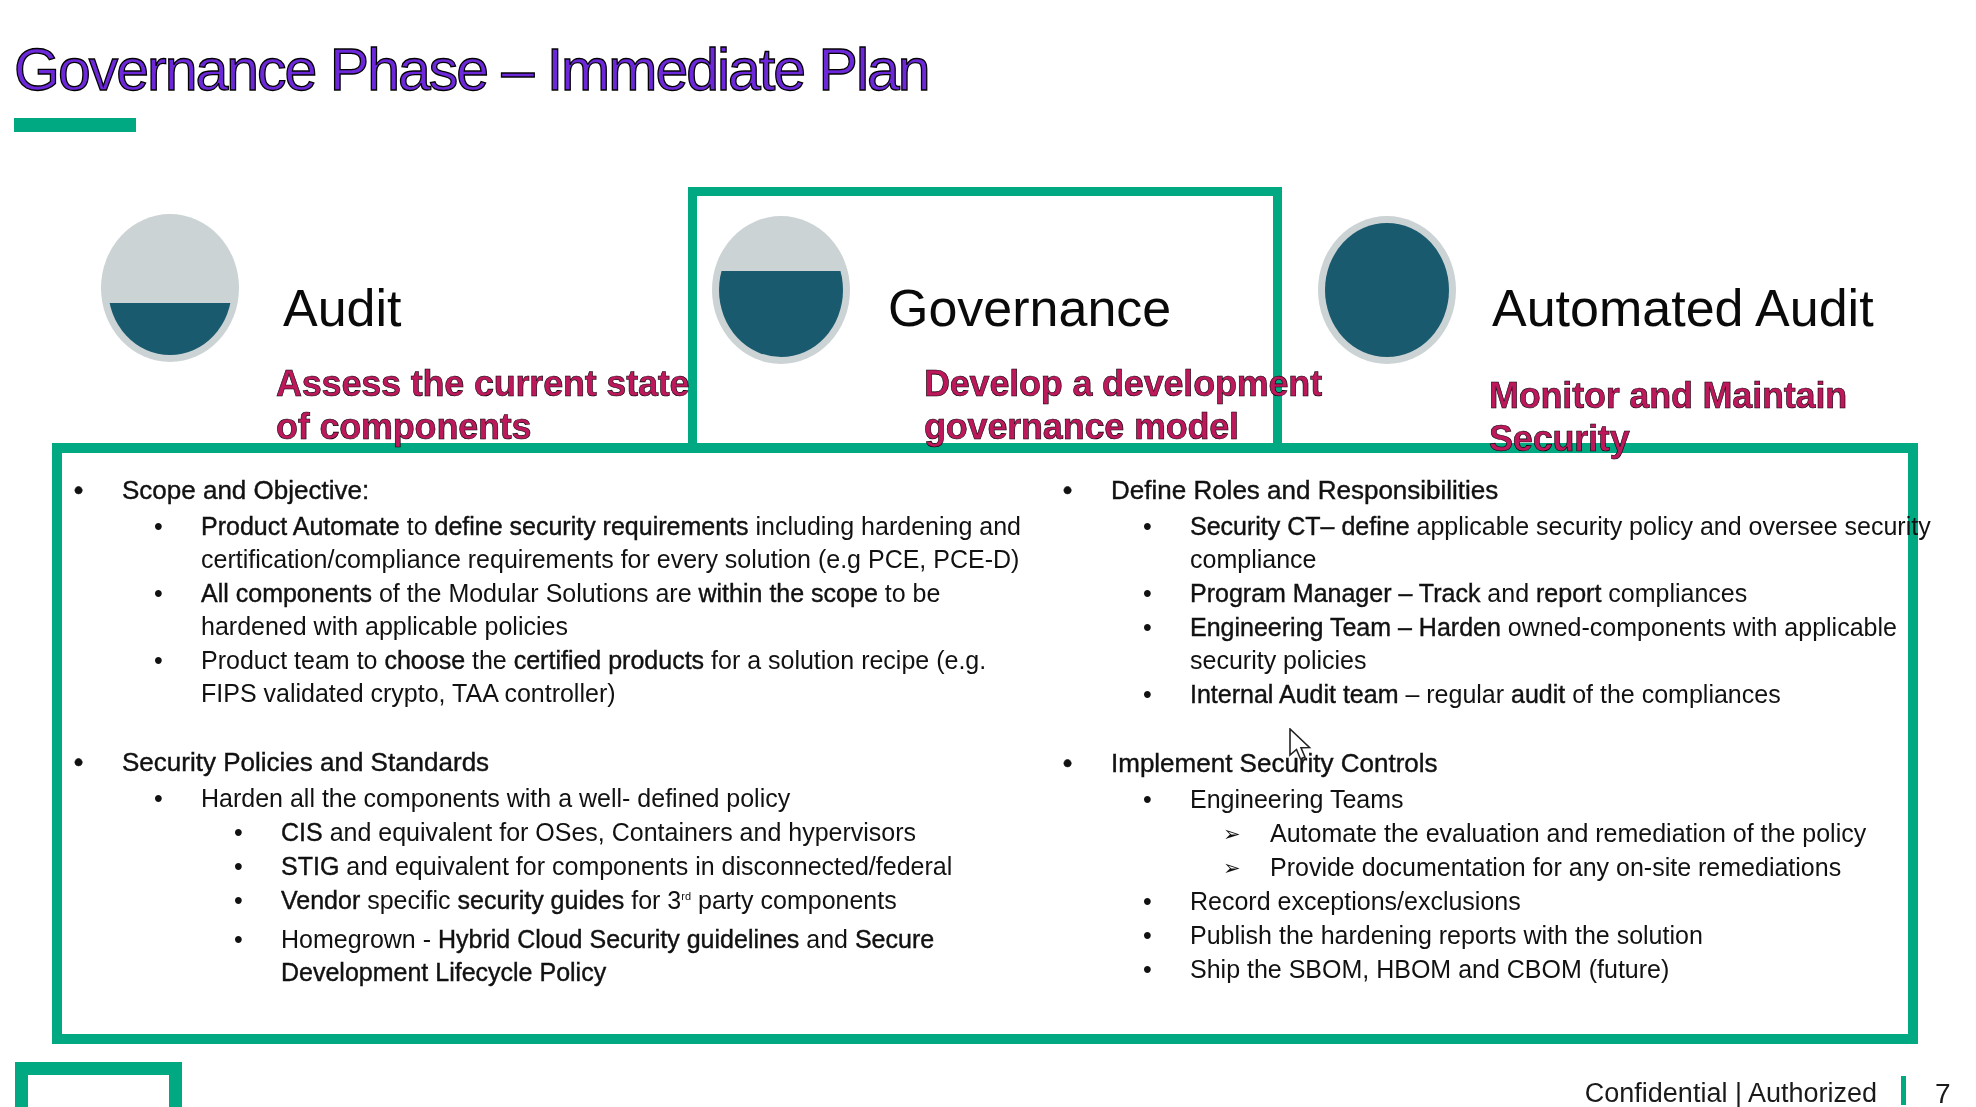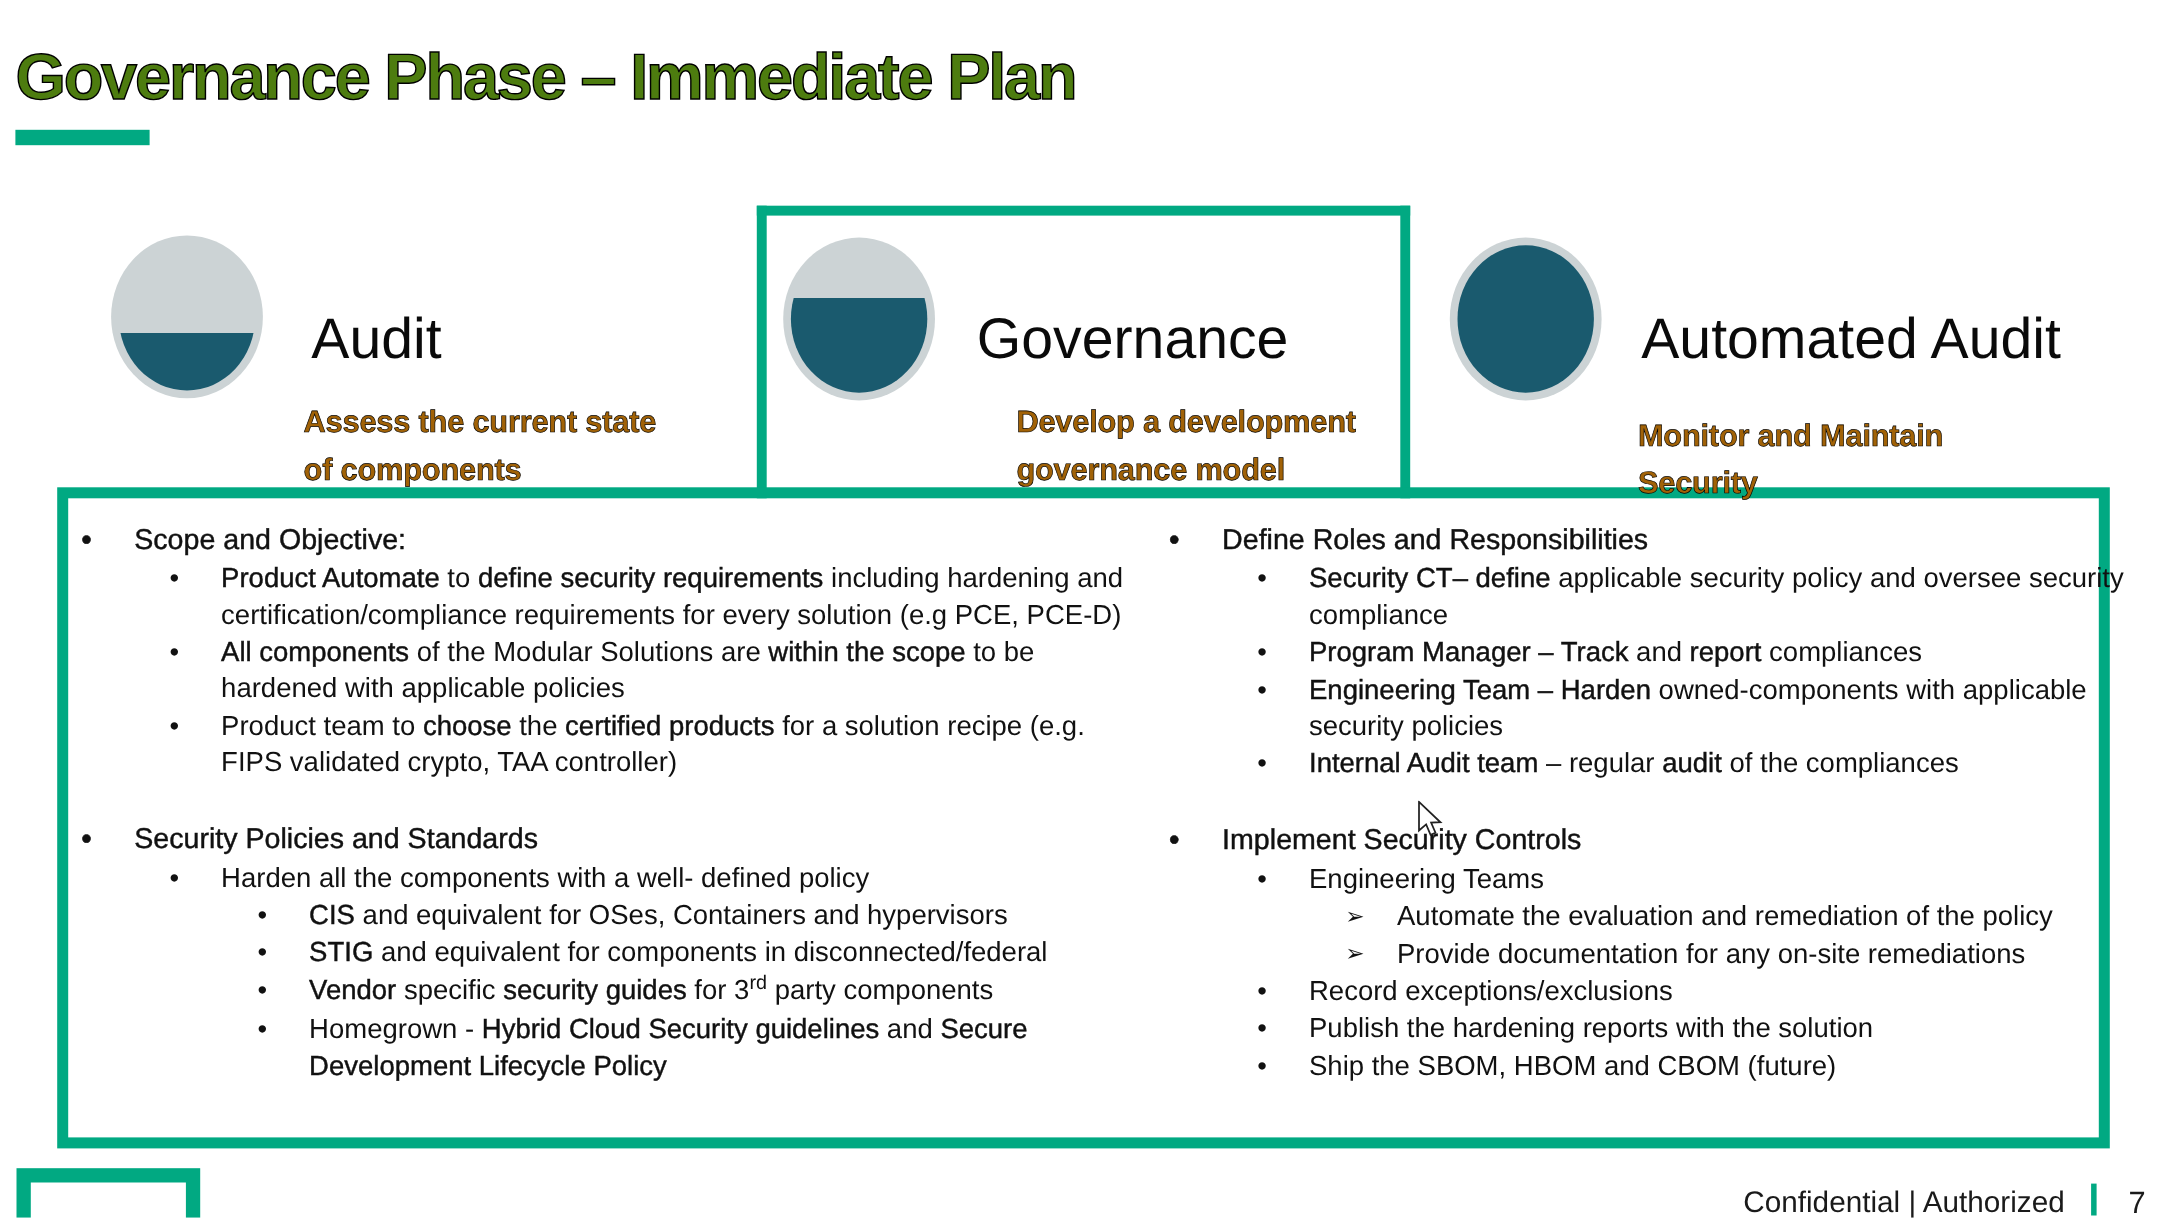--- a/index.html
+++ b/index.html
@@ -6,22 +6,22 @@
   :root{
     --green:#01a982;
     --teal:#1a5a6e;
     --circle-gray:#ccd3d5;
   }
   .slide{
     position:relative;width:1976px;height:1107px;background:#ffffff;overflow:hidden;
     font-family:"Liberation Sans",sans-serif;color:#111;
   }
   .title{
-    position:absolute;left:14px;top:36px;font-size:59px;font-weight:700;
-    letter-spacing:-2px;color:#4d7c0f;-webkit-text-stroke:1.3px #000;white-space:nowrap;
+    position:absolute;left:14px;top:36px;font-size:59px;font-weight:400;
+    letter-spacing:-2px;color:#6d28d9;-webkit-text-stroke:1.3px #000;white-space:nowrap;
   }
   .title-bar{position:absolute;left:14px;top:118px;width:122px;height:14px;background:var(--green);}
   .gov-box{
     position:absolute;left:688px;top:187px;width:594px;height:266px;box-sizing:border-box;
     border:9px solid var(--green);border-bottom:none;background:transparent;
   }
   .content-box{
     position:absolute;left:52px;top:443px;width:1866px;height:601px;box-sizing:border-box;
     border:10px solid var(--green);background:transparent;
   }
@@ -29,42 +29,42 @@
   .circle{position:absolute;width:138px;height:148px;border-radius:50%;background:var(--circle-gray);}
   .circle-inner{position:absolute;inset:7px;border-radius:50%;overflow:hidden;}
   .phase-0 .circle{left:101px;top:214px;}
   .phase-1 .circle{left:712px;top:216px;}
   .phase-2 .circle{left:1318px;top:216px;}
   .phase-name{position:absolute;font-size:52px;font-weight:400;color:#0a0a0a;white-space:nowrap;}
   .phase-0 .phase-name{left:283px;top:278px;}
   .phase-1 .phase-name{left:888px;top:278px;}
   .phase-2 .phase-name{left:1492px;top:278px;}
   .phase-sub{
-    position:absolute;font-size:28px;font-weight:700;line-height:43px;color:#a16207;
+    position:absolute;font-size:36px;font-weight:700;line-height:43px;color:#be185d;
     letter-spacing:-0.2px;-webkit-text-stroke:0.6px #000;white-space:nowrap;
   }
   .phase-0 .phase-sub{left:276px;top:362px;}
   .phase-1 .phase-sub{left:924px;top:362px;}
   .phase-2 .phase-sub{left:1489px;top:362px;margin-top:12px;}
   
   .col{position:absolute;top:474px;font-size:25px;line-height:33px;color:#111;}
   .col-left{left:66px;width:950px;}
   .col-right{left:1055px;width:890px;}
   .line{position:relative;margin-bottom:1px;white-space:nowrap;}
   .line.l1{padding-left:56px;font-size:26px;font-weight:700;-webkit-text-stroke:0.5px #111;margin-bottom:3px;}
   .line.l2{padding-left:135px;}
   .line.l3{padding-left:215px;}
   .marker{position:absolute;top:0;}
   .l1 > .marker{left:8px;}
   .l2 > .marker{left:88px;}
   .l3 > .marker{left:168px;}
   .marker.arrow{font-size:21px;}
   .gap{margin-top:36px;}
   .b{font-weight:400;-webkit-text-stroke:0.4px #111;}
-  .sup{font-size:18px;position:relative;top:-9px;}
+  .sup{font-size:11px;position:relative;top:-9px;}
   
   .footer-classification{position:absolute;top:1078px;right:99px;font-size:27px;color:#1a1a1a;white-space:nowrap;}
   .footer-divider{position:absolute;left:1901px;top:1076px;width:5px;height:29px;background:var(--green);}
   .footer-page{position:absolute;left:1935px;top:1078px;font-size:28px;color:#1a1a1a;}
   .logo-rect{
     position:absolute;left:15px;top:1062px;width:167px;height:62px;box-sizing:border-box;
     border:13px solid var(--green);background:#fff;
   }
   .cursor{position:absolute;left:1286px;top:728px;width:30px;height:36px;}
 </style>

